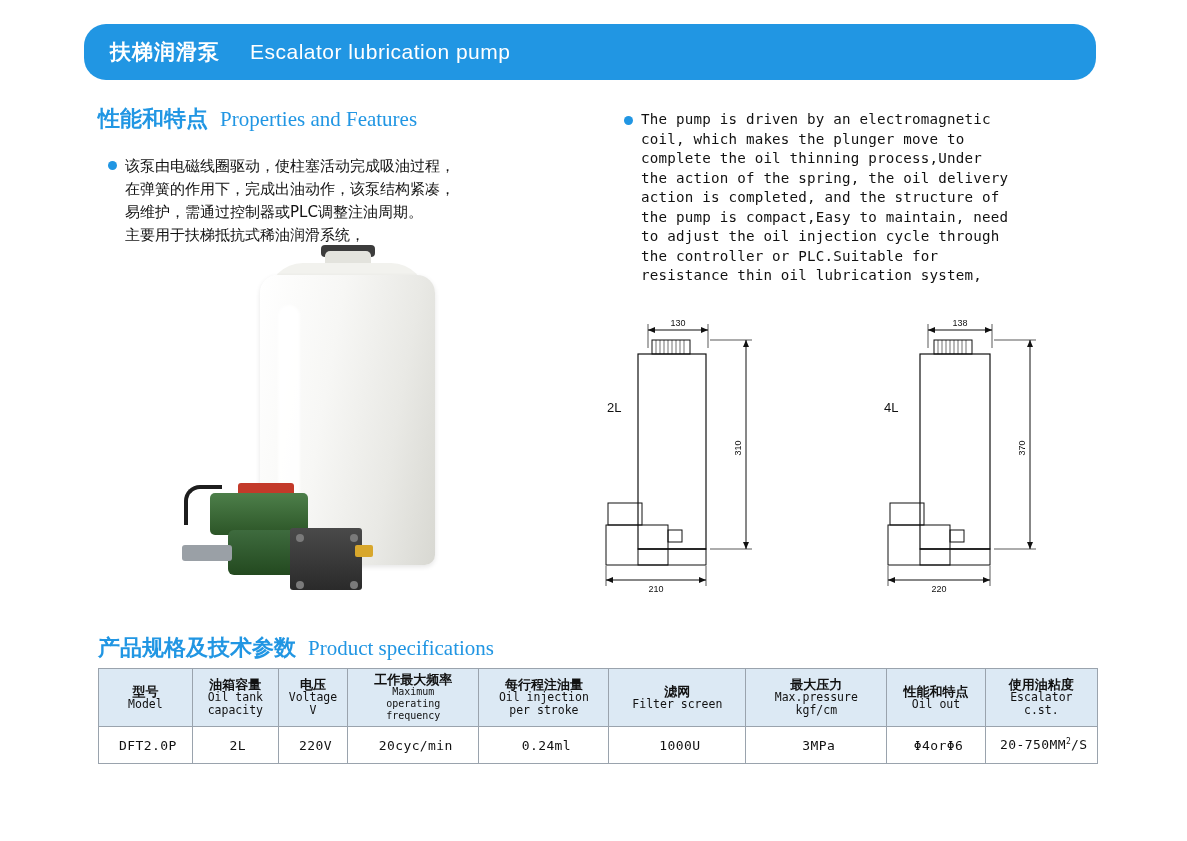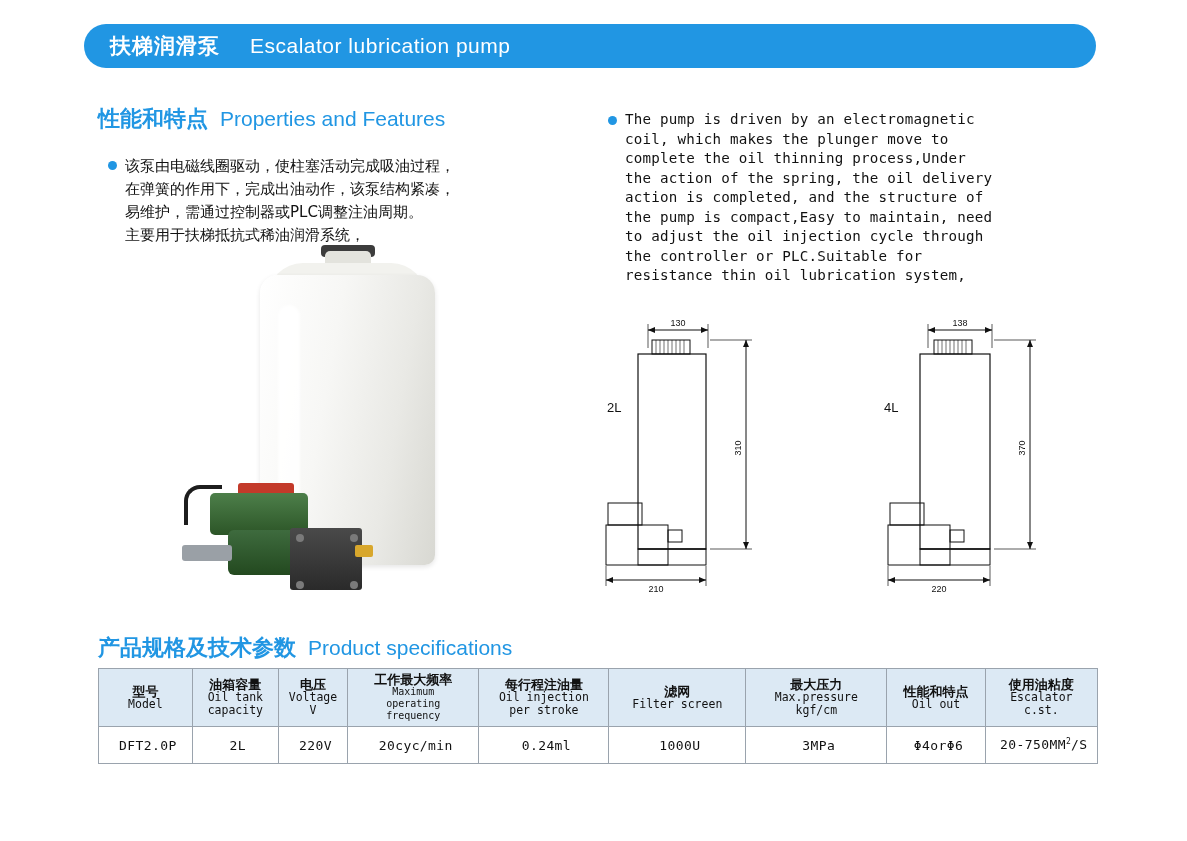--- a/index.html
+++ b/index.html
@@ -14,21 +14,21 @@
     font-family: "Liberation Serif", serif;
     overflow: hidden;
   }
 
   
   .header-banner {
     position: absolute;
     left: 84px;
     top: 24px;
     width: 1012px;
-    height: 44px;
+    height: 56px;
     background: #2196e3;
     border-radius: 22px;
     display: flex;
     align-items: center;
   }
   .header-cn {
     color: #ffffff;
     font-family: "DejaVu Sans", sans-serif;
     font-size: 21px;
     font-weight: bold;
@@ -49,21 +49,21 @@
     white-space: nowrap;
   }
   .section-title .cn {
     color: #2196e3;
     font-family: "DejaVu Sans", sans-serif;
     font-size: 22px;
     font-weight: bold;
   }
   .section-title .en {
     color: #2196e3;
-    font-family: Liberation Sans, sans-serif;
+    font-family: Liberation Serif, serif;
     font-size: 21px;
     margin-left: 8px;
   }
   #props-title { left: 98px; top: 104px; }
   #spec-title  { left: 98px; top: 633px; }
 
   
   .bullet-block {
     position: absolute;
     display: flex;
@@ -87,21 +87,21 @@
   }
   .en-text {
     font-family: "DejaVu Sans Mono", monospace;
     font-size: 14.2px;
     line-height: 19.5px;
     color: #111111;
     white-space: pre-line;
     letter-spacing: 0.2px;
   }
   #cn-para { left: 108px; top: 155px; width: 470px; }
-  #en-para { left: 608px; top: 110px; width: 470px; }
+  #en-para { left: 624px; top: 110px; width: 470px; }
 
   
   .photo {
     position: absolute;
     left: 150px;
     top: 245px;
     width: 420px;
     height: 360px;
   }
   .bottle {

